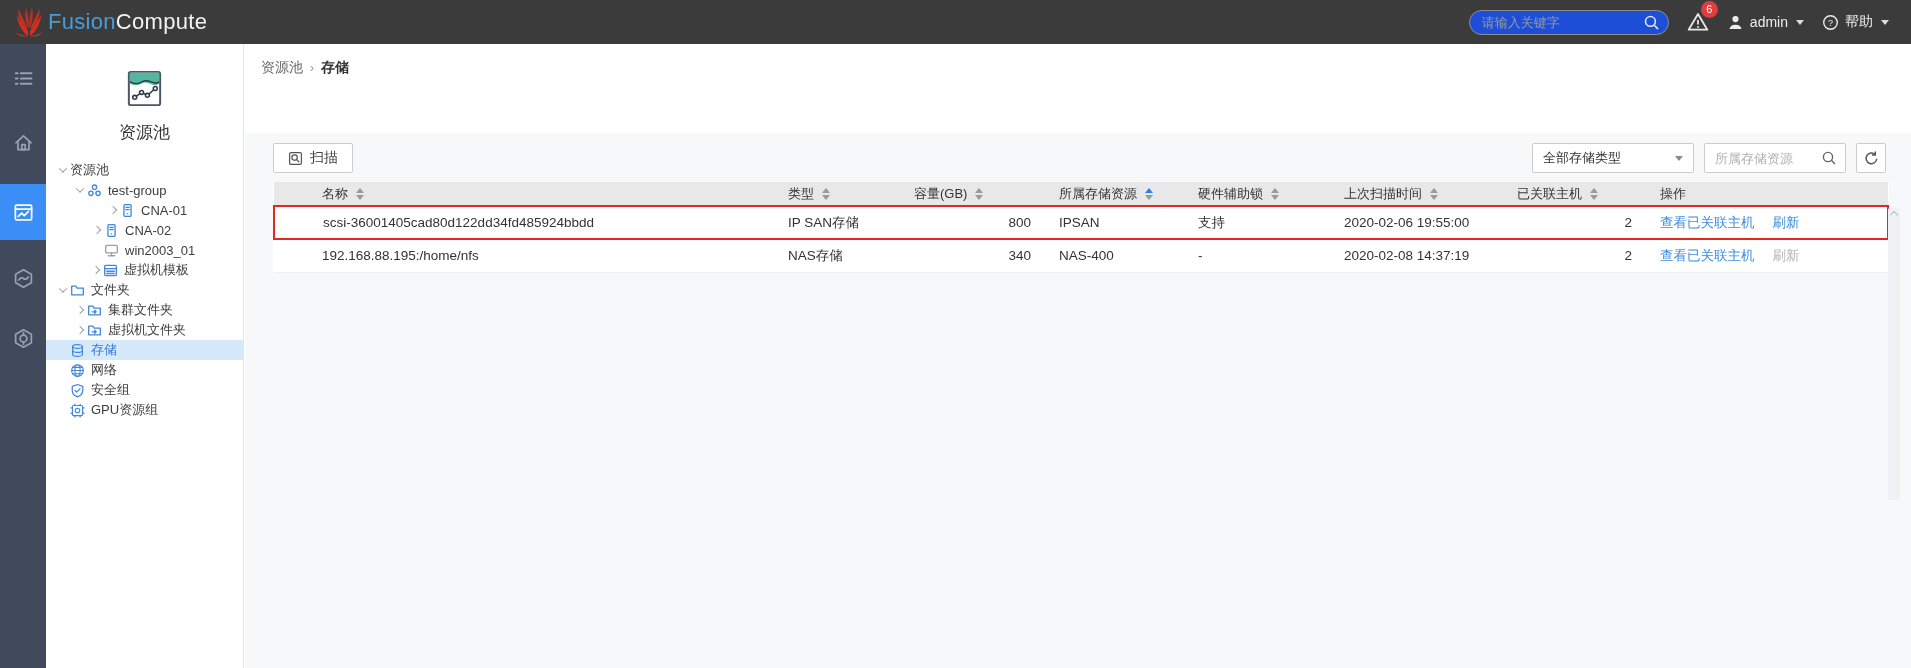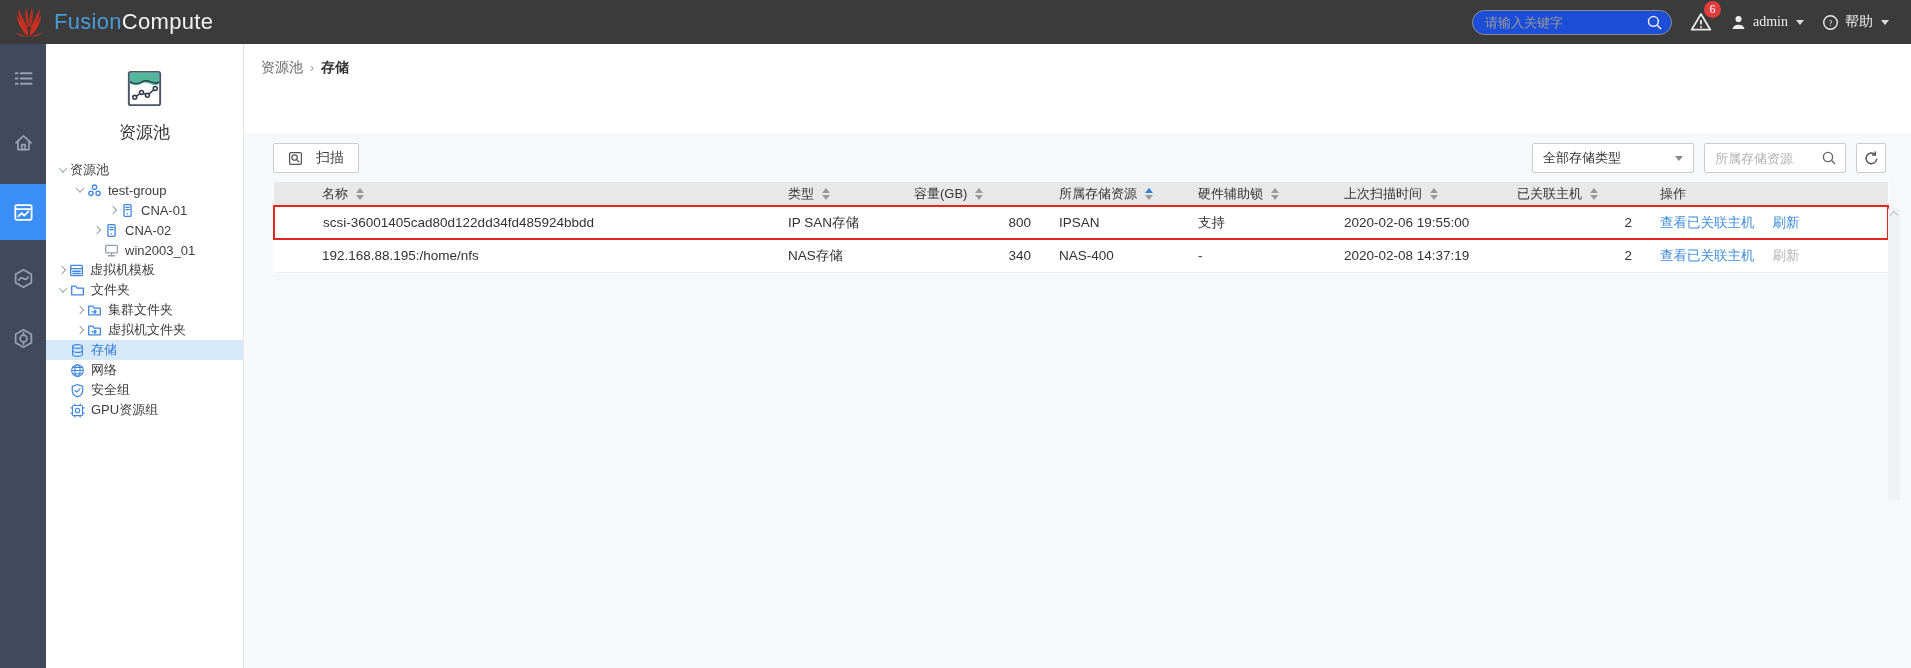--- a/index.html
+++ b/index.html
@@ -4,31 +4,31 @@
 <style>
   * { margin:0; padding:0; box-sizing:border-box; }
   html,body { width:1911px; height:668px; overflow:hidden; }
   body { font-family:"Liberation Sans","DejaVu Sans",sans-serif; background:#fff; position:relative; color:#333; }
   svg { display:block; }
 
   
   .topbar { position:absolute; top:0; left:0; right:0; height:44px; background:#3b3b3c; display:flex; align-items:center; z-index:10; }
   .logo-wrap { display:flex; align-items:center; margin-left:10px; }
   .logo-flower { width:38px; height:34px; }
-  .logo-text { font-size:22px; margin-left:6px; letter-spacing:.3px; }
+  .logo-text { font-size:22px; letter-spacing:.3px; }
   .logo-fusion { color:#4a9bd8; }
   .logo-compute { color:#f2f2f2; }
   .topbar-right { margin-left:auto; display:flex; align-items:center; gap:18px; padding-right:22px; }
   .tb-search { display:flex; align-items:center; width:200px; height:25px; border:1px solid #8d8d8d; border-radius:13px; padding:0 8px 0 12px; background:#1d4ed8; }
   .tb-search input { flex:1; background:transparent; border:none; outline:none; color:#ddd; font-size:13px; min-width:0; }
   .tb-search input::placeholder { color:#9a9a9a; }
   .tb-search .icon16 { color:#e6e6e6; }
   .alarm-wrap { position:relative; width:22px; height:22px; color:#e8e8e8; }
   .badge { position:absolute; top:-10px; right:-9px; min-width:17px; height:17px; border-radius:9px; background:#e23c3c; color:#fff; font-size:11px; line-height:17px; text-align:center; padding:0 3px; }
-  .tb-user, .tb-help { display:flex; align-items:center; gap:6px; color:#ececec; font-size:14px; cursor:pointer;font-family:Liberation Serif, serif; }
+  .tb-user, .tb-help { display:flex; align-items:center; gap:6px; color:#ececec; font-size:14px; cursor:pointer; }
   .caret-down-w { width:0; height:0; border-left:4px solid transparent; border-right:4px solid transparent; border-top:5px solid #dcdcdc; margin-left:2px; }
   .icon16 { width:17px; height:17px; }
   .icon20 { width:20px; height:20px; }
 
   
   .rail { position:absolute; top:44px; left:0; bottom:0; width:46px; background:#414a5c; display:flex; flex-direction:column; align-items:center; }
   .rail-item { width:46px; display:flex; justify-content:center; align-items:center; color:#98a0b3; cursor:pointer; }
   .rail-item .icon20 { width:21px; height:21px; }
   .rail-menu    { margin-top:22px; height:24px; }
   .rail-home    { margin-top:40px; height:24px; }
@@ -55,21 +55,21 @@
   .breadcrumb { padding:15px 0 0 16px; font-size:14px; display:flex; align-items:center; gap:7px; }
   .bc-parent { color:#666; cursor:pointer; }
   .bc-sep { color:#999; font-size:12px; }
   .bc-current { color:#333; font-weight:bold; }
   .tabs { display:flex; gap:32px; padding-left:17px; margin-top:17px; border-bottom:1px solid #e4e6e9; }
   .tab { font-size:15px; color:#666; padding-bottom:12px; cursor:pointer; border-bottom:3px solid transparent; }
   .tab.active { color:#333; border-bottom-color:#2f7ee5; }
 
   .content { position:absolute; top:89px; left:0; right:0; bottom:0; background:#f7f8fa; }
   .toolbar { display:flex; align-items:flex-start; justify-content:space-between; padding:10px 25px 0 28px; }
-  .btn-scan { display:flex; align-items:center; gap:13px; height:30px; padding:0 14px; background:#fff; border:1px solid #ccc; border-radius:2px; font-size:14px; color:#444; cursor:pointer; }
+  .btn-scan { display:flex; align-items:center; gap:7px; height:30px; padding:0 14px; background:#fff; border:1px solid #ccc; border-radius:2px; font-size:14px; color:#444; cursor:pointer; }
   .btn-scan .icon16 { width:15px; height:15px; color:#555; }
   .toolbar-right { display:flex; align-items:center; gap:10px;justify-content:space-between; }
   .select-box { display:flex; align-items:center; justify-content:space-between; width:162px; height:30px; background:#fff; border:1px solid #ccc; border-radius:2px; padding:0 10px; font-size:13px; color:#333; cursor:pointer; }
   .caret-down-g { width:0; height:0; border-left:4.5px solid transparent; border-right:4.5px solid transparent; border-top:5.5px solid #8a8a8a; }
   .search-box { display:flex; align-items:center; width:142px; height:30px; background:#fff; border:1px solid #ccc; border-radius:2px; padding:0 8px 0 10px; }
   .search-box input { flex:1; border:none; outline:none; font-size:13px; color:#333; min-width:0; }
   .search-box input::placeholder { color:#b0b0b0; }
   .search-box .icon16 { color:#666; width:16px; height:16px; }
   .btn-refresh { width:30px; height:30px; background:#fff; border:1px solid #ccc; border-radius:2px; display:flex; align-items:center; justify-content:center; color:#555; cursor:pointer; }
 
@@ -278,21 +278,21 @@
         <span class="chev"></span>
         <span class="titem-icon gray">
           <svg viewBox="0 0 16 16" fill="none" stroke="currentColor" stroke-width="1.4" stroke-linejoin="round" stroke-linecap="round">
             <rect x="1.8" y="2.6" width="12.4" height="8" rx="1"></rect>
             <line x1="8" y1="10.6" x2="8" y2="13.4"></line>
             <line x1="4.6" y1="13.6" x2="11.4" y2="13.6"></line>
           </svg>
         </span>
         <span>win2003_01</span>
       </div>
-      <div class="tree-item" style="padding-left: 9px;">
+      <div class="tree-item" style="padding-left: 2px; margin-left: 41px;">
         <span class="chev right">
           <i></i>
         </span>
         <span class="titem-icon">
           <svg viewBox="0 0 16 16" fill="none" stroke="currentColor" stroke-width="1.4" stroke-linejoin="round" stroke-linecap="round">
             <rect x="1.8" y="2.6" width="12.4" height="10.8" rx="1"></rect>
             <line x1="1.8" y1="6" x2="14.2" y2="6"></line>
             <line x1="4" y1="8.8" x2="12" y2="8.8"></line>
             <line x1="4" y1="11.2" x2="12" y2="11.2"></line>
           </svg>

